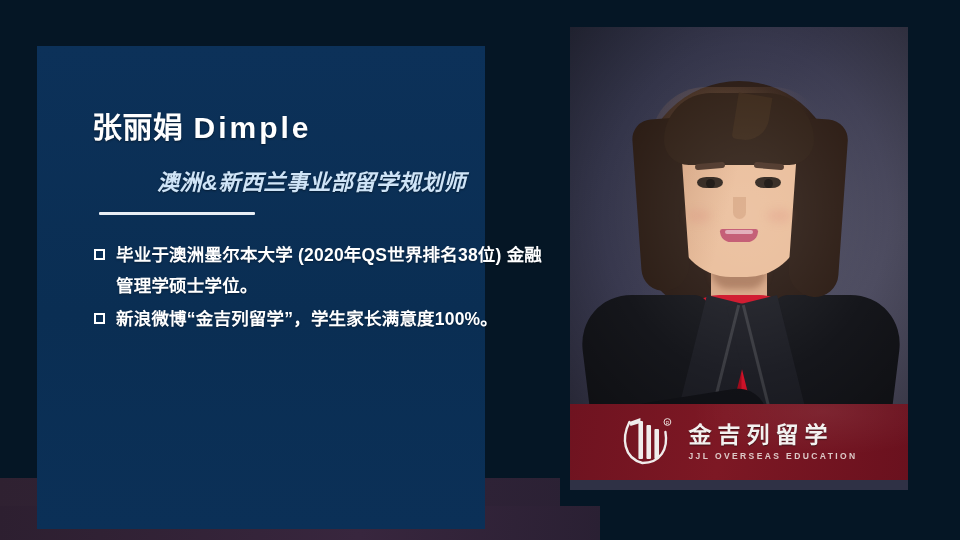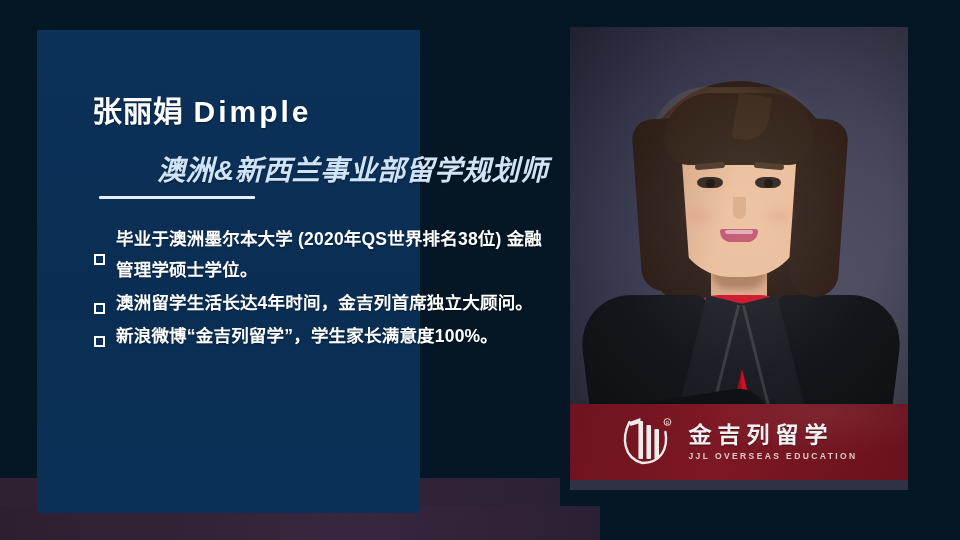--- a/index.html
+++ b/index.html
@@ -24,54 +24,54 @@
     position:absolute;left:0;top:478px;width:560px;height:62px;
     background:linear-gradient(100deg,#2f2131 0%,#34243a 55%,#2b2134 100%);
   }
   .bottom-band-2{
     position:absolute;left:0;top:506px;width:600px;height:34px;
     background:linear-gradient(95deg,#2d1f30 0%,#38263e 60%,#2a2033 100%);
   }
 
   
   .blue-panel{
-    position:absolute;left:37px;top:30px;width:383px;height:483px;
+    position:absolute;left:37px;top:46px;width:448px;height:483px;
     background:#0b3158;
     background:linear-gradient(180deg,#0c3159 0%,#0a2e53 55%,#0b3057 100%);
   }
 
   
   .name-line{
     position:absolute;left:55px;top:57px;
     font-size:30px;font-weight:700;color:#ffffff;
     letter-spacing:.5px;white-space:nowrap;
     text-shadow:0 1px 2px rgba(0,0,0,.45);
   }
   .name-line .en{letter-spacing:3px;margin-left:10px;font-weight:700;}
 
   
   .subtitle{
     position:absolute;left:120px;top:118px;
-    font-size:28px;font-weight:700;font-style:italic;
+    font-size:22px;font-weight:700;font-style:italic;
     color:#cfe4f7;letter-spacing:.5px;white-space:nowrap;
     text-shadow:0 1px 2px rgba(0,0,0,.4);
   }
 
   
   .divider{
     position:absolute;left:62px;top:166px;width:156px;height:3px;
     background:#e8eef5;border-radius:1px;
   }
 
   
   .bullets{
     position:absolute;left:57px;top:194px;width:452px;
   }
   .bullet{
-    display:flex;align-items:center;
+    display:flex;align-items:flex-start;
     margin-bottom:2px;
   }
   .bullet-mark{
     flex:0 0 auto;
     width:11px;height:11px;
     border:2.5px solid #ffffff;
     margin-top:9px;margin-right:11px;
     box-sizing:border-box;
   }
   .bullet-text{
@@ -294,24 +294,20 @@
 
     <div class="divider"></div>
 
     <div class="bullets">
 
       <div class="bullet">
         <span class="bullet-mark"></span>
         <span class="bullet-text">毕业于澳洲墨尔本大学 (2020年QS世界排名38位) 金融管理学硕士学位。</span>
       </div>
 
-      <div class="bullet">
-        <span class="bullet-mark"></span>
-        <span class="bullet-text">澳洲留学生活长达4年时间，金吉列首席独立大顾问。</span>
-      </div>
 
 
 
       <div class="bullet">
         <span class="bullet-mark"></span>
         <span class="bullet-text">新浪微博“金吉列留学”，学生家长满意度100%。</span>
       </div>
 
     </div>
   </div>

